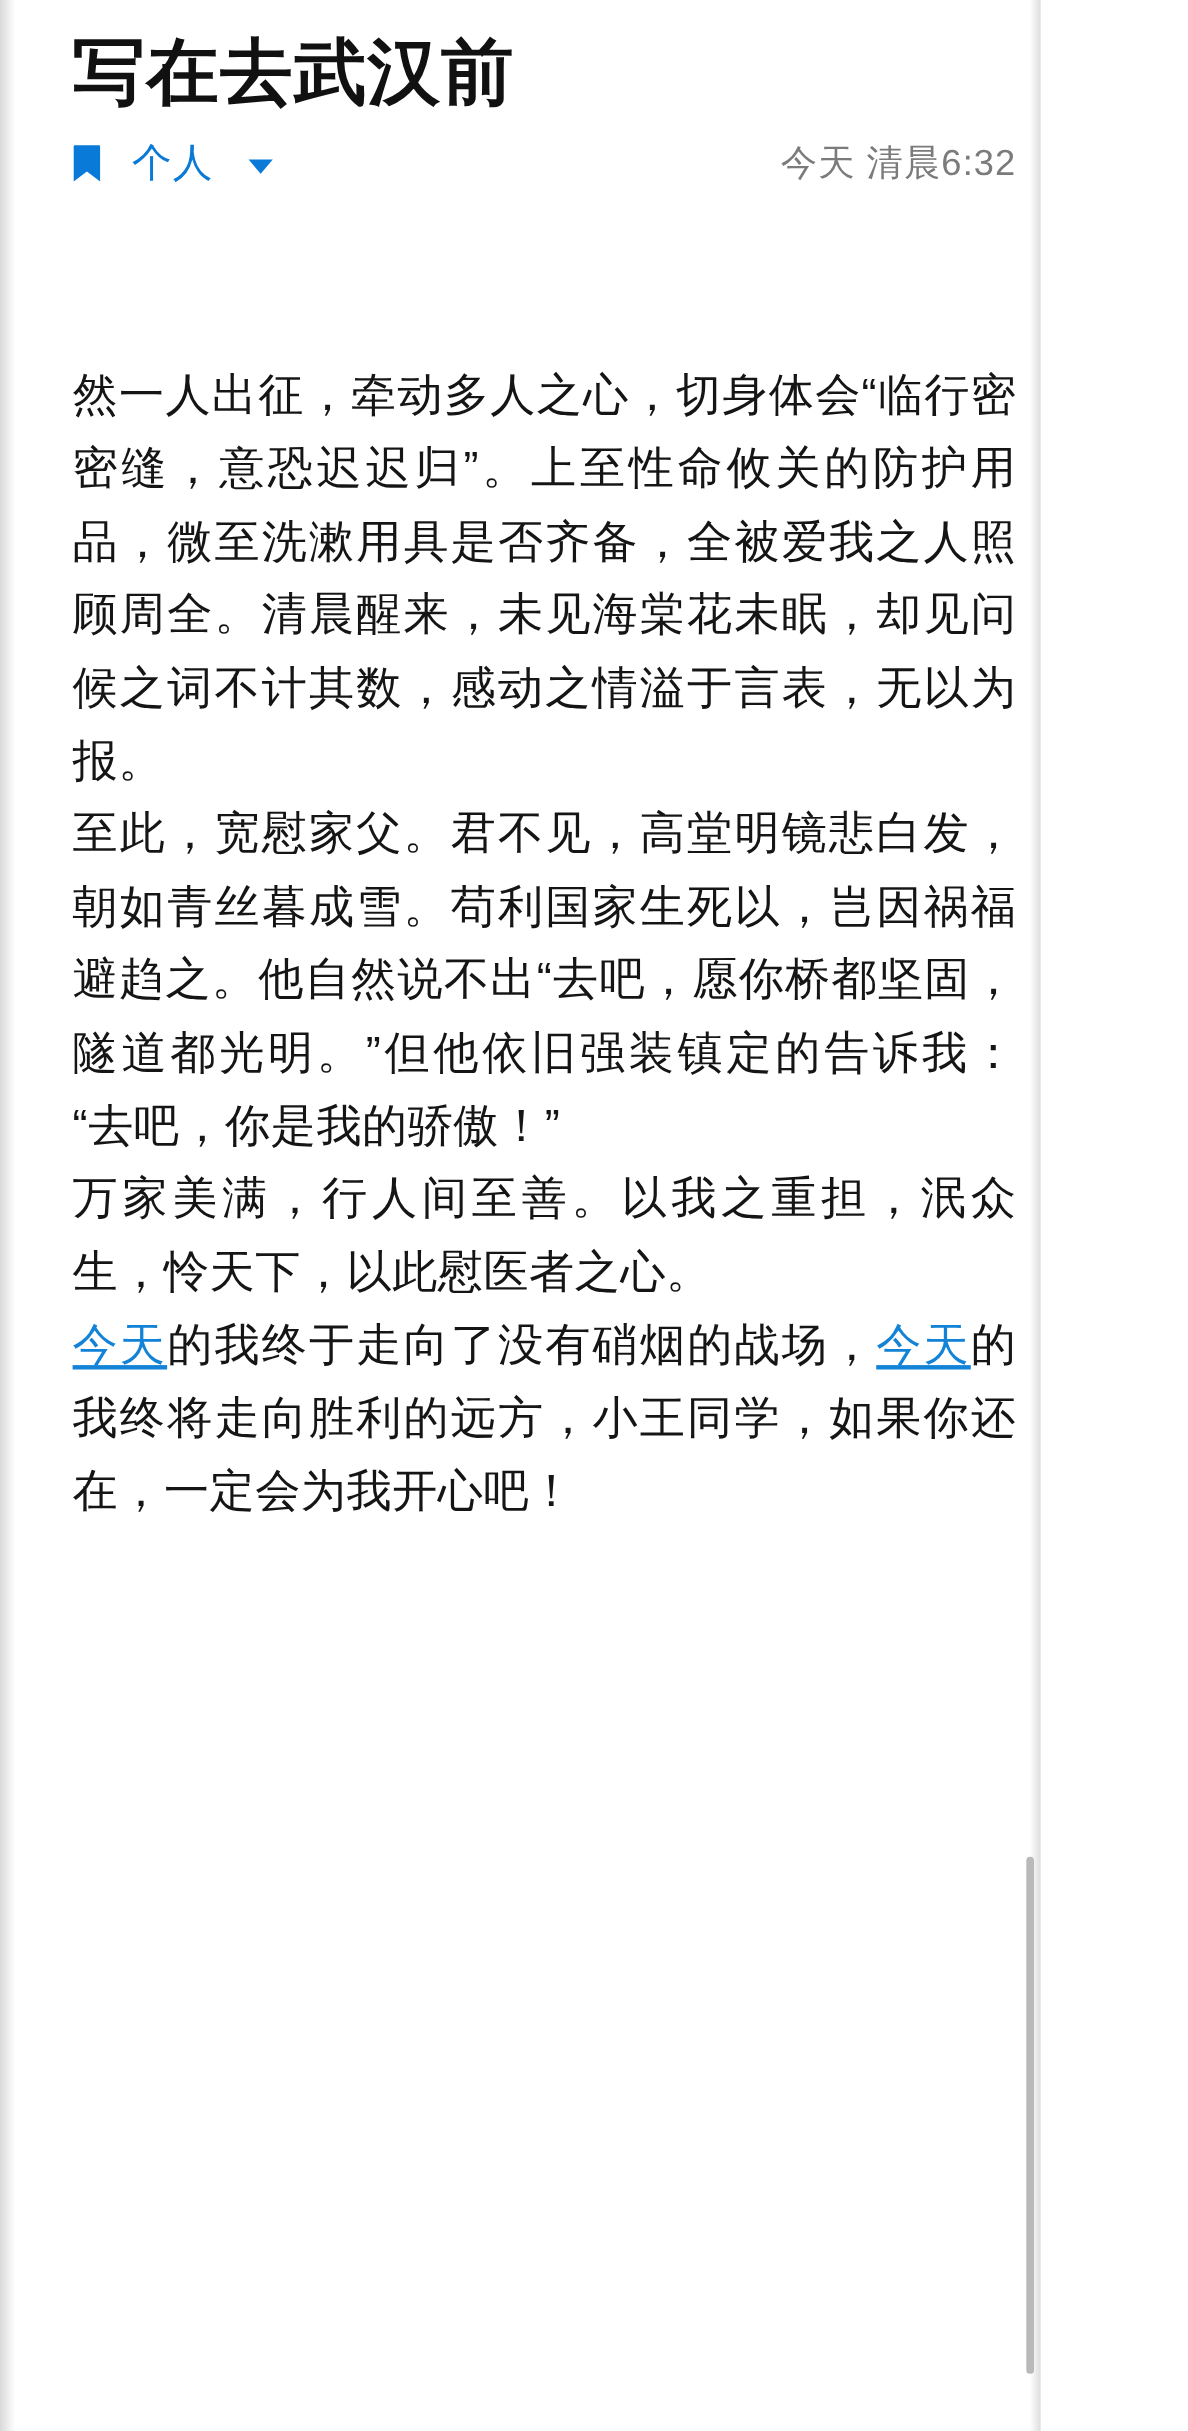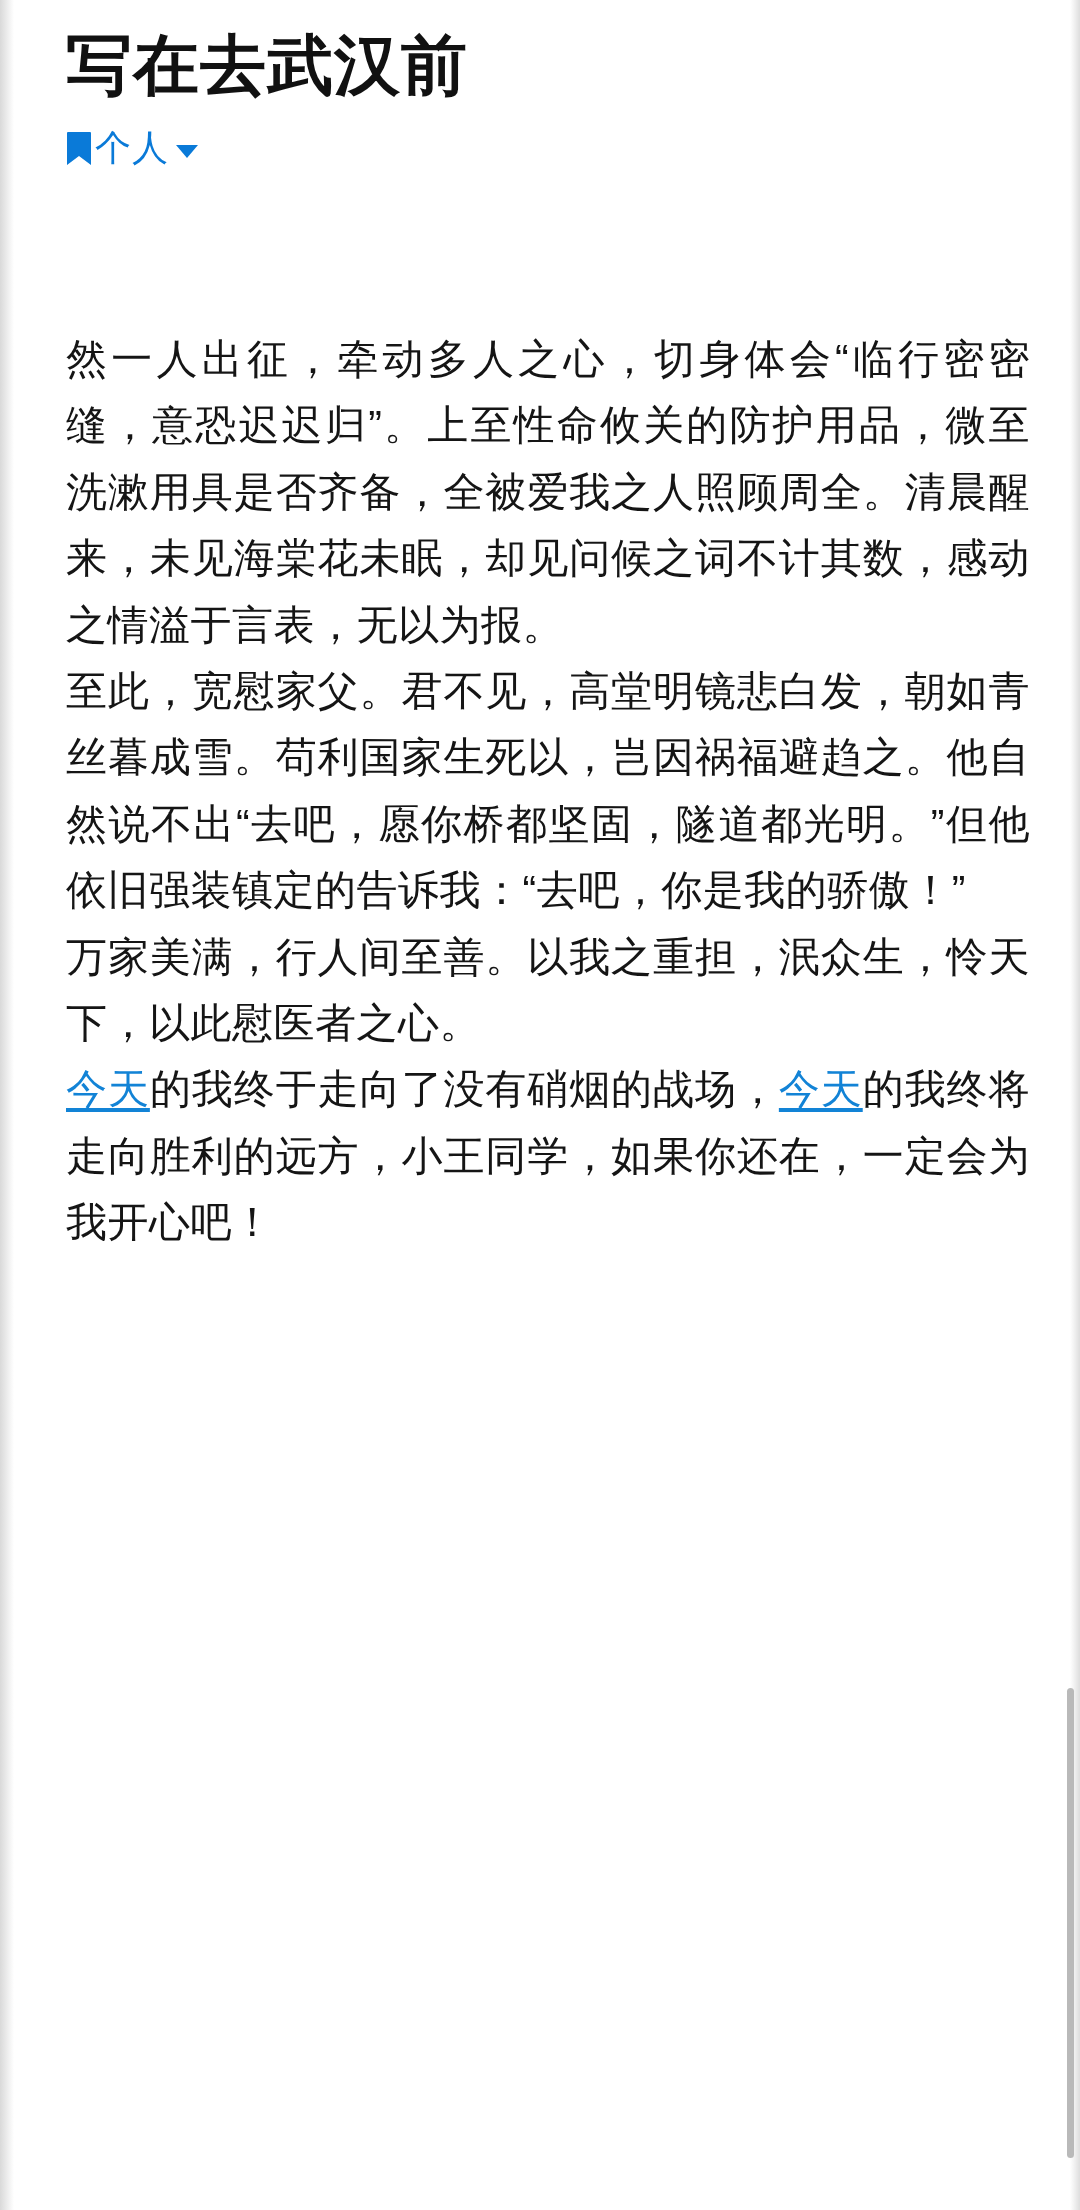--- a/index.html
+++ b/index.html
@@ -8,25 +8,25 @@
     background: #ffffff;
   }
   body {
     width: 1080px;
     min-height: 2210px;
     font-family: "Liberation Sans", "DejaVu Sans", sans-serif;
     color: #1a1a1a;
     position: relative;
   }
   .page {
-    width: 1080px;
+    width: 946px;
     min-height: 2210px;
     background: #ffffff;
     box-sizing: border-box;
-    padding: 0 50px 0 66px;
+    padding: 0 22px 0 66px;
     position: relative;
   }
   
   .edge-left {
     position: absolute;
     left: 0;
     top: 0;
     width: 14px;
     height: 2210px;
     background: linear-gradient(to right, #d9d9d9 0%, #eeeeee 55%, #ffffff 100%);
@@ -51,21 +51,21 @@
   .meta-row {
     display: flex;
     align-items: center;
     justify-content: space-between;
     height: 54px;
     margin-bottom: 10px;
   }
   .folder-group {
     display: flex;
     align-items: center;
-    gap: 3px;
+    gap: 28px;
   }
   .bookmark-icon {
     width: 26px;
     height: 36px;
     display: block;
   }
   .folder-name {
     font-size: 36px;
     color: #0a7ad8;
     letter-spacing: 1px;
@@ -128,20 +128,23 @@
   <h1 class="note-title">写在去武汉前</h1>
 
   <div class="meta-row">
     <div class="folder-group">
       <svg class="bookmark-icon" viewBox="0 0 26 36">
         <path d="M2 1 H24 A1 1 0 0 1 25 2 V34 L13 25 L1 34 V2 A1 1 0 0 1 2 1 Z" fill="#0a7ad8"></path>
       </svg>
       <span class="folder-name">个人</span>
       <span class="chev"></span>
     </div>
+    <div class="timestamp">
+      <span class="tday">今天</span><span>清晨6:32</span>
+    </div>
   </div>
 
   <div class="body-text">
     <div class="spacer-para"></div>
     <p class="para"><span>然一人出征，牵动多人之心，切身体会“临行密密缝，意恐迟迟归”。上至性命攸关的防护用品，微至洗漱用具是否齐备，全被爱我之人照顾周全。清晨醒来，未见海棠花未眠，却见问候之词不计其数，感动之情溢于言表，无以为报。</span></p>
     <p class="para"><span>至此，宽慰家父。君不见，高堂明镜悲白发，朝如青丝暮成雪。苟利国家生死以，岂因祸福避趋之。他自然说不出“去吧，愿你桥都坚固，隧道都光明。”但他依旧强装镇定的告诉我：“去吧，你是我的骄傲！”</span></p>
     <p class="para"><span>万家美满，行人间至善。以我之重担，泯众生，怜天下，以此慰医者之心。</span></p>
     <p class="para"><a class="inline-link">今天</a><span>的我终于走向了没有硝烟的战场，</span><a class="inline-link">今天</a><span>的我终将走向胜利的远方，小王同学，如果你还在，一定会为我开心吧！</span></p>
   </div>
 

